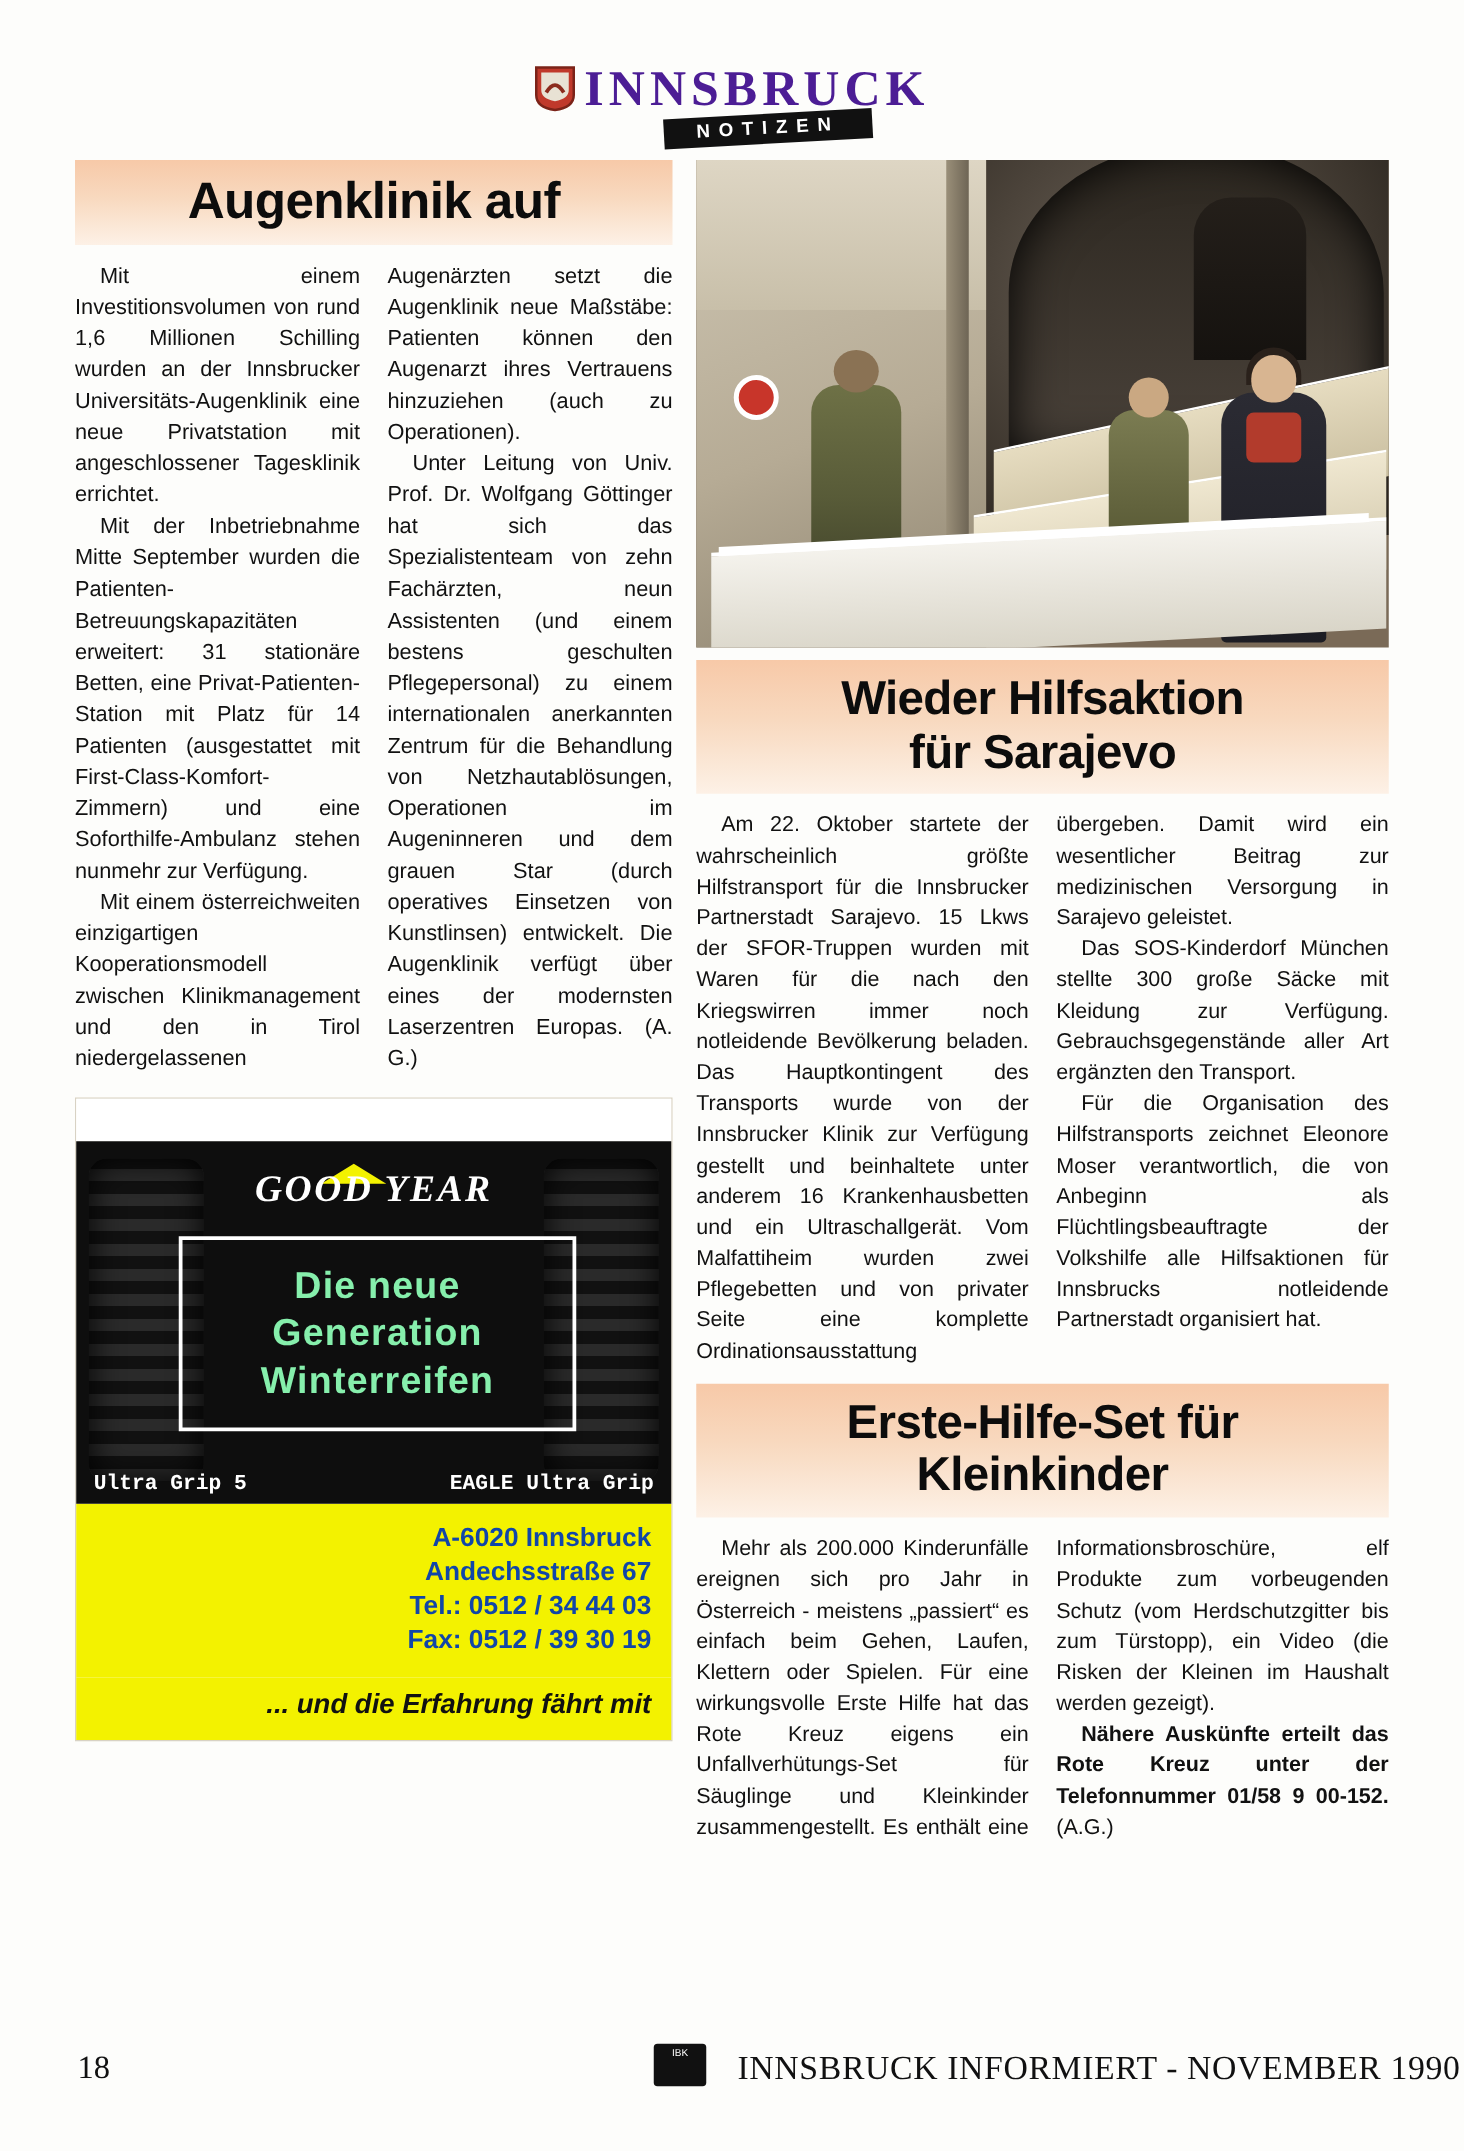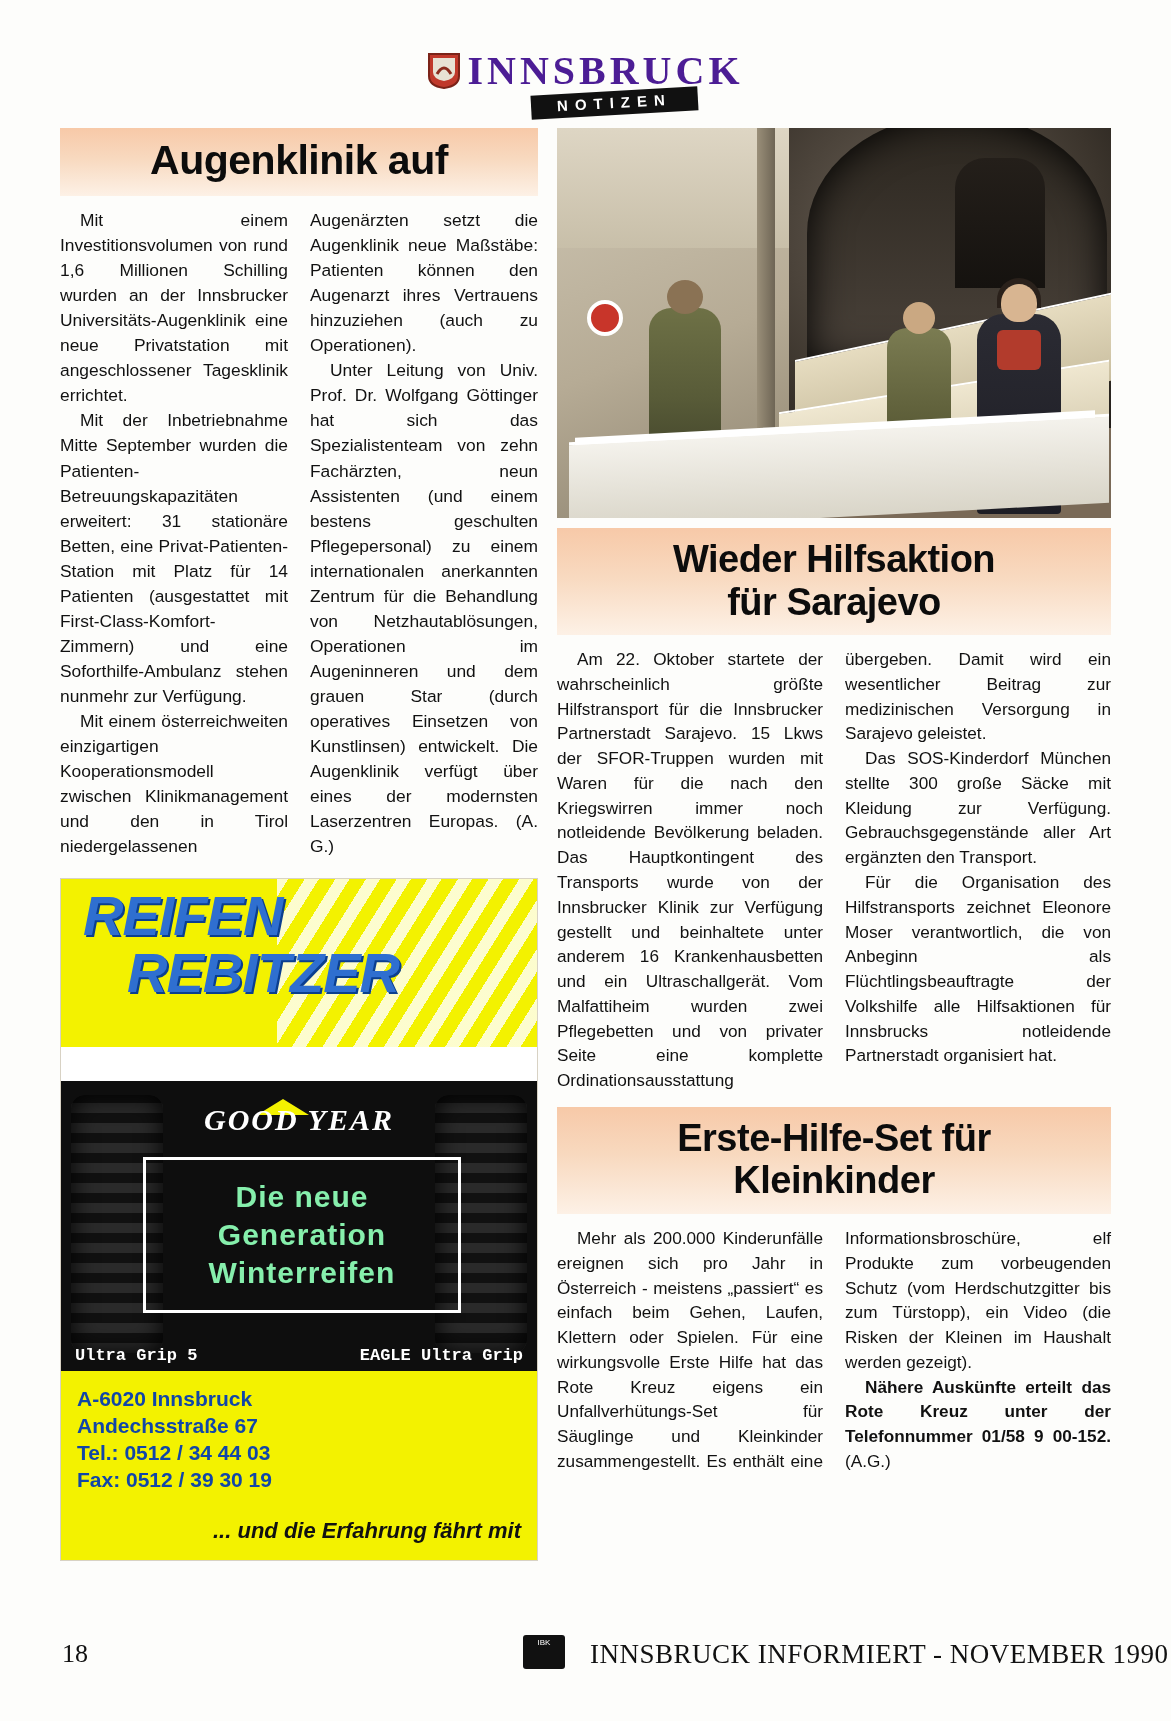--- a/index.html
+++ b/index.html
@@ -244,21 +244,21 @@
     color:#86efac;font-family:"Liberation Sans", sans-serif;font-weight:bold;
     font-size:30px;letter-spacing:1px;
   }
   .ad-feet{
     position:absolute;left:0;bottom:6px;width:476px;
     display:flex;justify-content:space-between;padding:0 14px;
     box-sizing:border-box;
     color:#fff;font-family:"Liberation Mono", monospace;font-weight:bold;font-size:17px;
   }
   .ad-bottom{
-    background:#f3f200;padding:14px 16px 16px 16px;text-align:left;
+    background:#f3f200;padding:14px 16px 16px 16px;text-align:right;
   }
   .ad-bottom .line{
     font-family:"Liberation Sans", sans-serif;font-weight:bold;
     color:#1146a8;font-size:21px;line-height:1.3;
   }
   .ad-slogan{
     background:#f3f200;text-align:right;padding:8px 16px 16px 8px;
     font-family:"Liberation Sans", sans-serif;font-weight:bold;font-style:italic;
     color:#111;font-size:22px;
   }
@@ -310,27 +310,20 @@
     </div>
 
     <div class="two-col">
       <p class="first">Mit einem Investitionsvolumen von rund 1,6 Millionen Schilling wurden an der Innsbrucker Universitäts-Augenklinik eine neue Privatstation mit angeschlossener Tagesklinik errichtet.</p>
       <p>Mit der Inbetriebnahme Mitte September wurden die Patienten-Betreuungskapazitäten erweitert: 31 stationäre Betten, eine Privat-Patienten-Station mit Platz für 14 Patienten (ausgestattet mit First-Class-Komfort-Zimmern) und eine Soforthilfe-Ambulanz stehen nunmehr zur Verfügung.</p>
       <p>Mit einem österreichweiten einzigartigen Kooperationsmodell zwischen Klinikmanagement und den in Tirol niedergelassenen Augenärzten setzt die Augenklinik neue Maßstäbe: Patienten können den Augenarzt ihres Vertrauens hinzuziehen (auch zu Operationen).</p>
       <p>Unter Leitung von Univ. Prof. Dr. Wolfgang Göttinger hat sich das Spezialistenteam von zehn Fachärzten, neun Assistenten (und einem bestens geschulten Pflegepersonal) zu einem internationalen anerkannten Zentrum für die Behandlung von Netzhautablösungen, Operationen im Augeninneren und dem grauen Star (durch operatives Einsetzen von Kunstlinsen) entwickelt. Die Augenklinik verfügt über eines der modernsten Laserzentren Europas. (A. G.)</p>
     </div>
 
     <div class="ad">
-      <div class="ad-top">
-        <div class="tread"></div>
-        <div class="ad-brand">
-          <div>REIFEN</div>
-          <div class="l2">REBITZER</div>
-        </div>
-      </div>
       <div class="ad-white"></div>
       <div class="ad-photo">
         <div class="tire left"></div>
         <div class="tire right"></div>
         <div class="gy-wing"></div>
         <div class="gy-logo">GOOD YEAR</div>
         <div class="ad-msg">
           <div>Die neue</div>
           <div>Generation</div>
           <div>Winterreifen</div>

